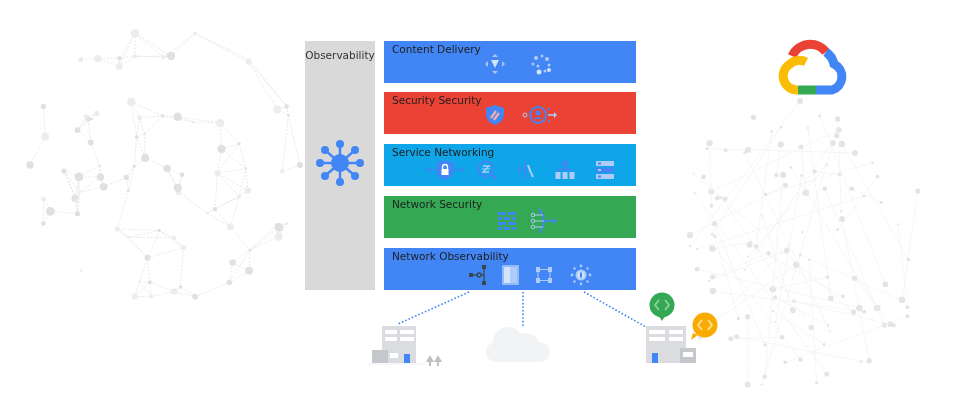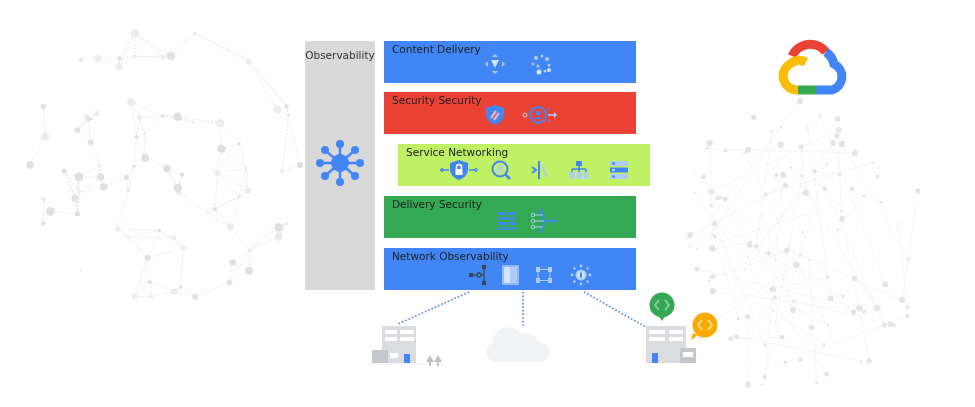--- a/index.html
+++ b/index.html
@@ -521,21 +521,21 @@
         <circle cx="16" cy="9" r="2.5" fill="#4285f4"></circle>
         <path d="M11.5 15 Q16 11 20.5 15 Z" fill="#4285f4"></path>
         <line x1="26" y1="11" x2="32" y2="11" stroke="#aecbfa" stroke-width="1.5"></line>
         <polygon points="32,8 35,11 32,14" fill="#aecbfa"></polygon>
         <rect x="26" y="4" width="2" height="2" fill="#4285f4"></rect>
         <rect x="26" y="16" width="2" height="2" fill="#4285f4"></rect>
       </svg>
   </div>
 </div>
 
-<div class="layer" id="layer2" style="top: 144px; background: #bef264; margin-left: 14px;">
+<div class="layer" id="layer2" style="top: 144px; background: #0ea5e9;">
   <div class="layer-label">Service Networking</div>
   <div class="licon" style="left:42px; top:15px; width:38px;">
     <svg viewBox="0 0 38 22">
         <line x1="1" y1="11" x2="9" y2="11" stroke="#4285f4" stroke-width="1.5"></line>
         <line x1="29" y1="11" x2="36" y2="11" stroke="#4285f4" stroke-width="1.5"></line>
         <circle cx="2" cy="11" r="1.5" fill="none" stroke="#4285f4"></circle>
         <circle cx="36" cy="11" r="1.5" fill="none" stroke="#4285f4"></circle>
         <path d="M19 1 L28 4 V10 C28 16 24 19 19 21 C14 19 10 16 10 10 V4 Z" fill="#4285f4"></path>
         <rect x="15.5" y="10" width="7" height="6" fill="#fff"></rect>
         <path d="M16.5 10 V8 A2.5 2.5 0 0 1 21.5 8 V10" fill="none" stroke="#fff" stroke-width="1.4"></path>
@@ -571,21 +571,21 @@
         <rect x="2" y="8.5" width="18" height="5" fill="#4285f4"></rect>
         <rect x="2" y="15" width="18" height="5" fill="#aecbfa"></rect>
         <rect x="4" y="3.5" width="3" height="2" fill="#4285f4"></rect>
         <rect x="4" y="10" width="3" height="2" fill="#aecbfa"></rect>
         <rect x="4" y="16.5" width="3" height="2" fill="#4285f4"></rect>
       </svg>
   </div>
 </div>
 
 <div class="layer" id="layer3" style="top: 196px; background: rgb(52, 168, 83);">
-  <div class="layer-label">Delivery Security</div>
+  <div class="layer-label">Network Security</div>
   <div class="licon" style="left:112px; top:14px;">
     <svg viewBox="0 0 22 22">
         <g fill="#4285f4">
           <rect x="2" y="2" width="8" height="3"></rect>
           <rect x="12" y="2" width="8" height="3"></rect>
           <rect x="2" y="7" width="4" height="3"></rect>
           <rect x="8" y="7" width="6" height="3"></rect>
           <rect x="16" y="7" width="4" height="3"></rect>
           <rect x="2" y="12" width="8" height="3"></rect>
           <rect x="12" y="12" width="8" height="3"></rect>

